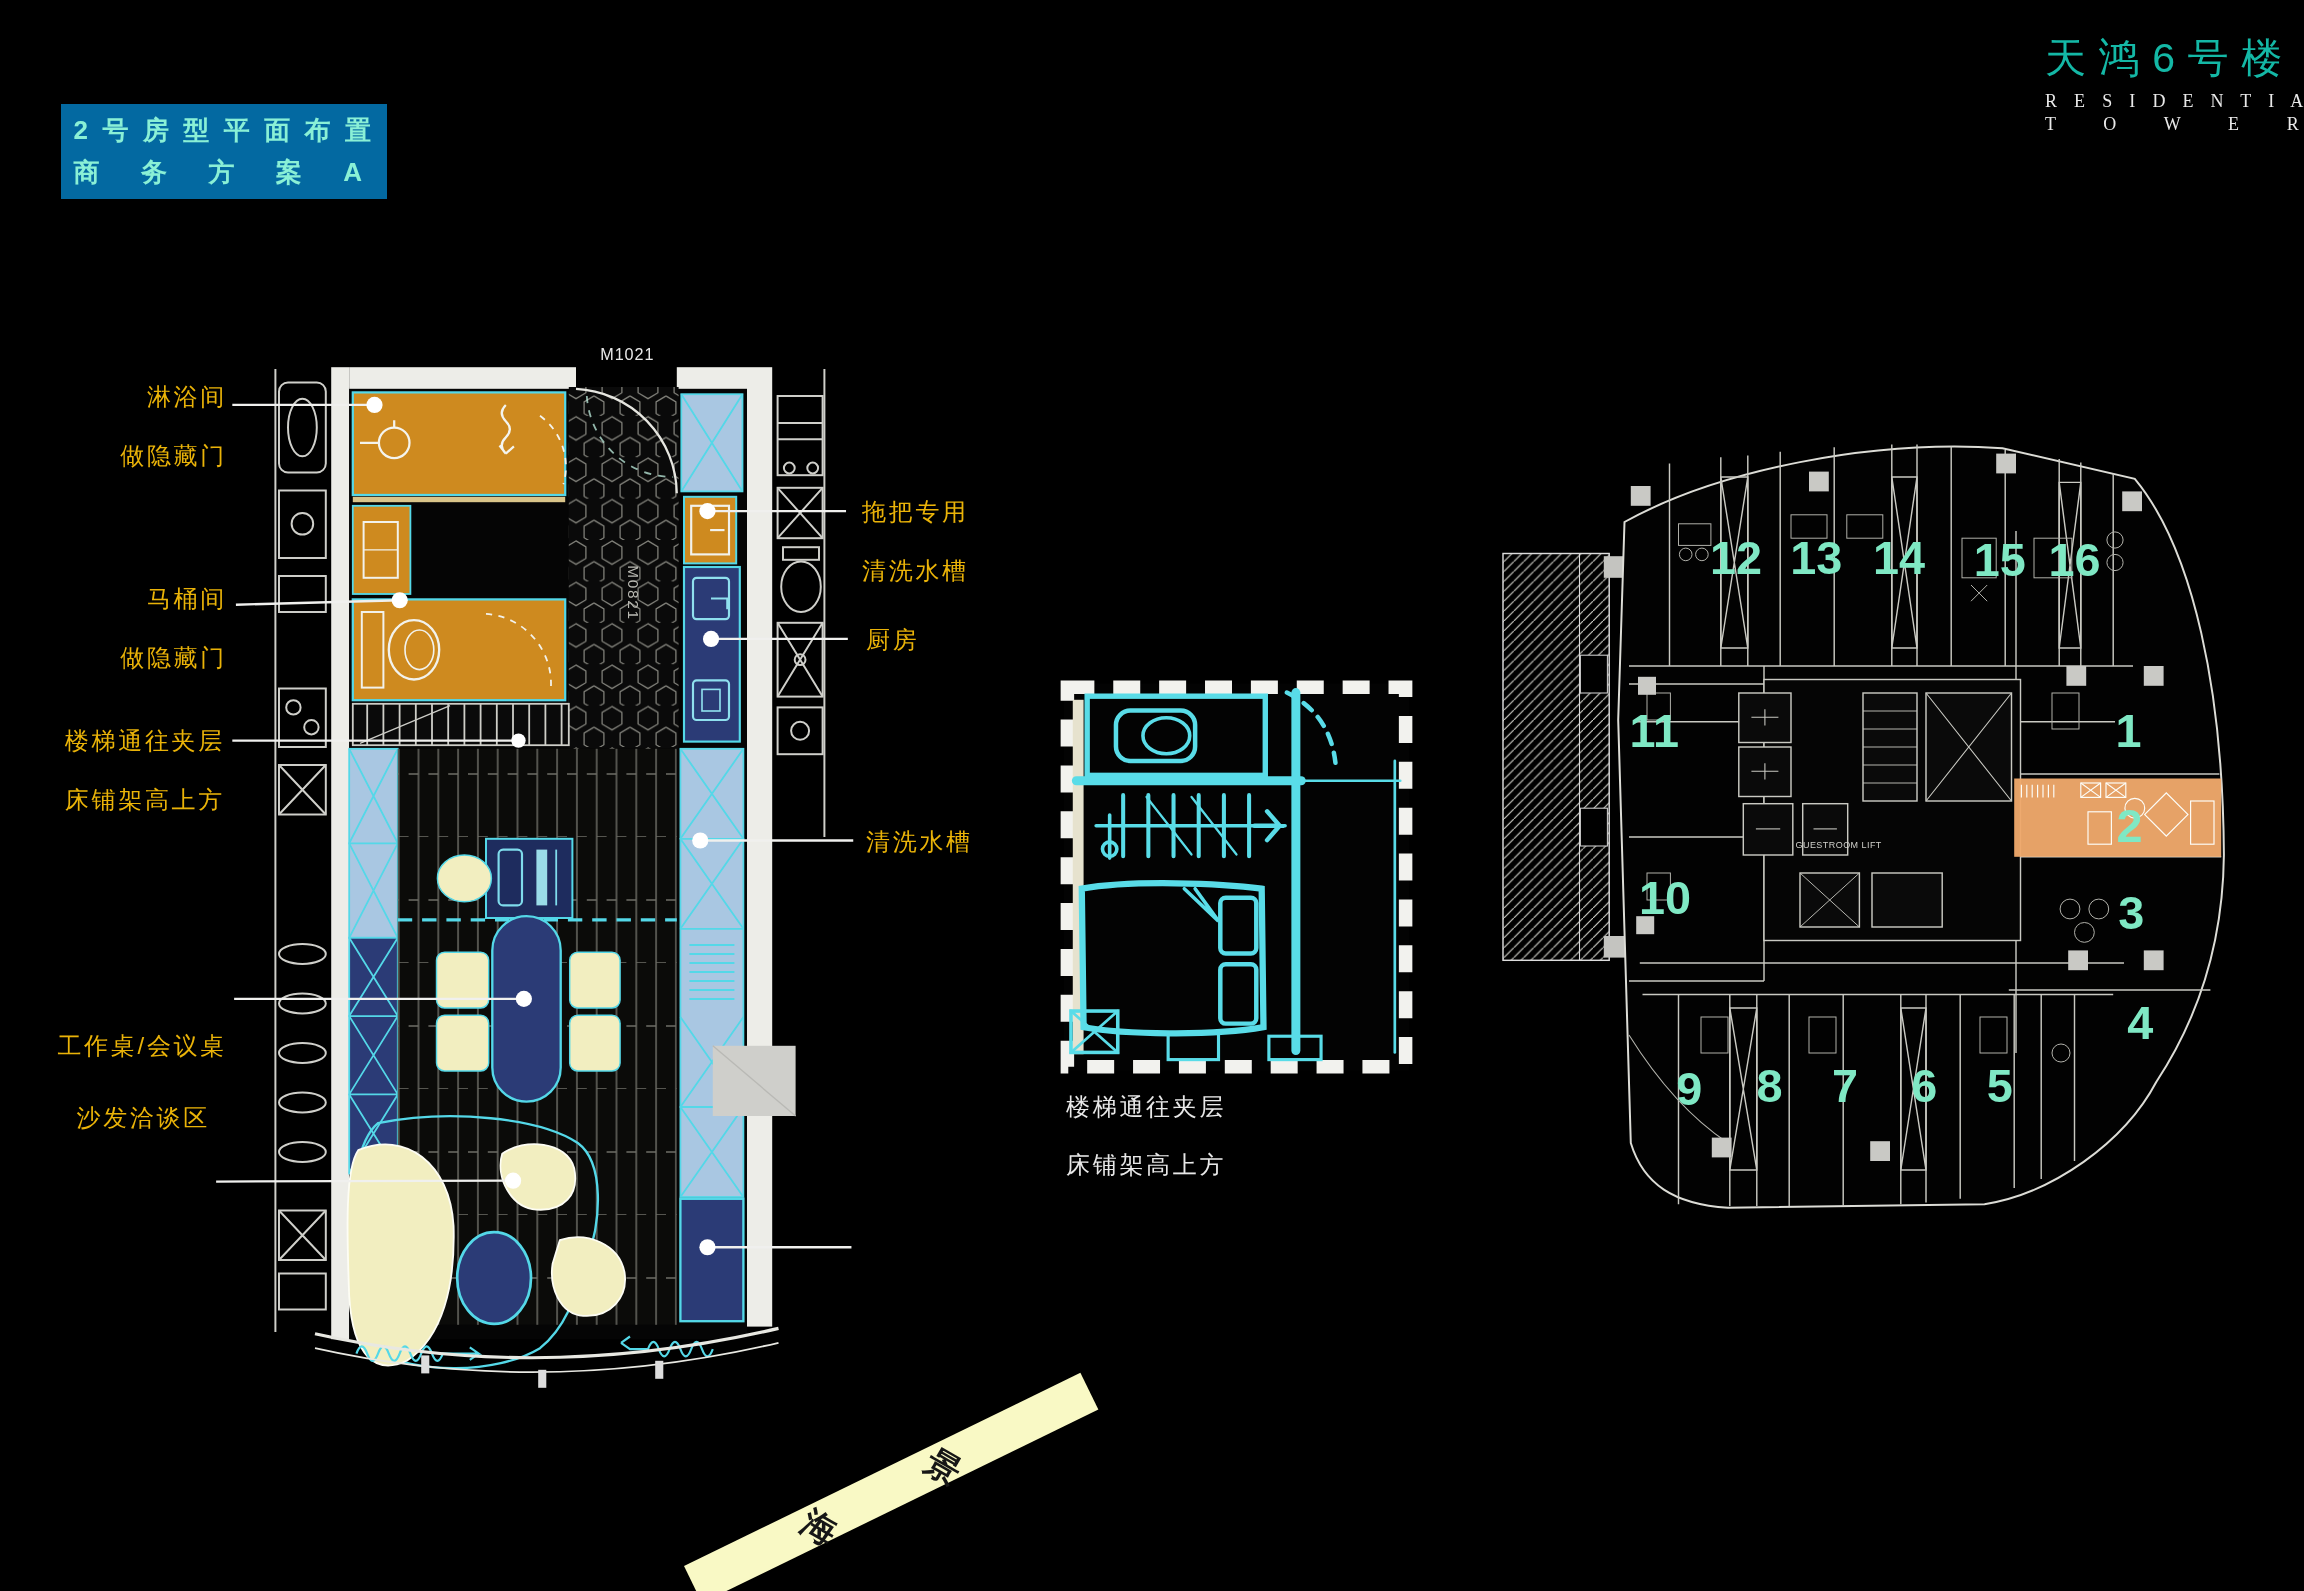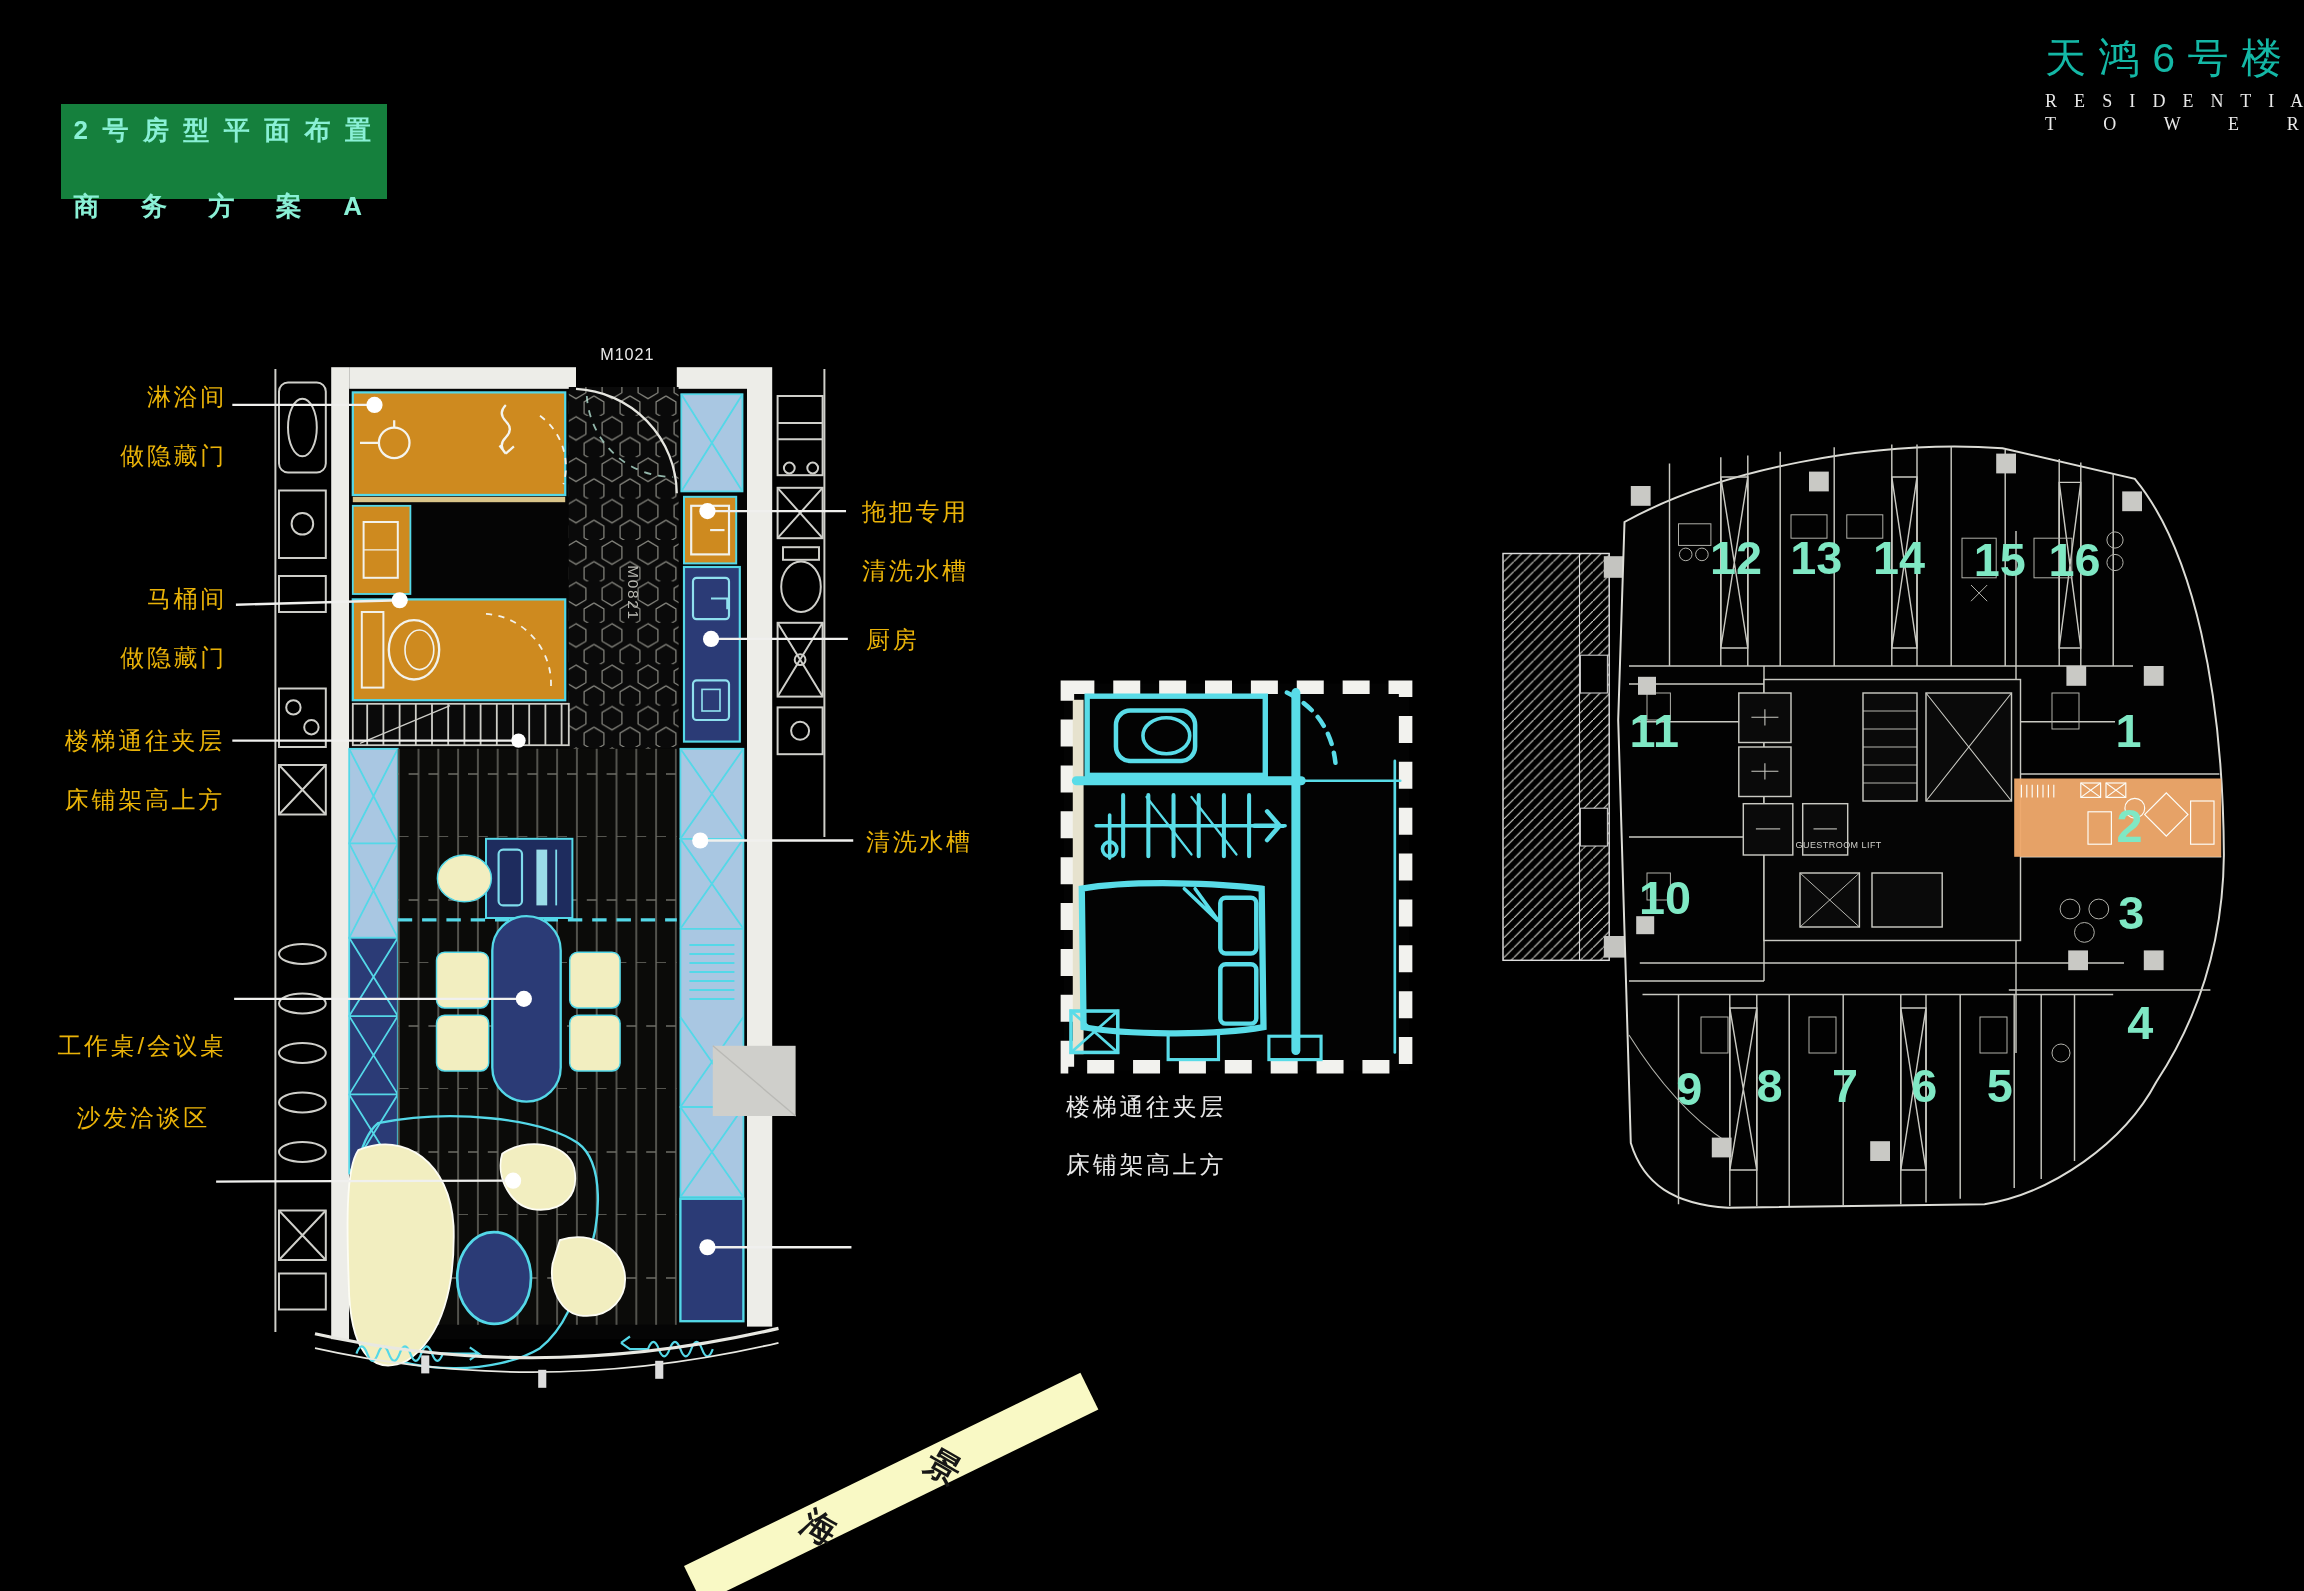--- a/index.html
+++ b/index.html
@@ -2,24 +2,24 @@
 <html style="font-size:14.4px"><head>
 <meta charset="utf-8">
 <style>
   html,body{margin:0;padding:0;background:#000;}
   #page{position:relative;width:2304px;height:1591px;background:#000;overflow:hidden;
         font-family:"Liberation Sans",sans-serif;color:#eaeaea;}
   
   .title{position:absolute;left:63px;top:36px;font-size:31.5px;font-weight:bold;
          letter-spacing:1.4px;color:#f1f1f1;white-space:nowrap;}
   .scheme-box{position:absolute;left:61px;top:104px;width:326px;height:95px;
-         background:#15803d;color:#8af0d6;font-size:26px;font-weight:bold;
+         background:#0369a1;color:#8af0d6;font-size:26px;font-weight:bold;
          padding:5.4px 12.6px;box-sizing:border-box;}
   .scheme-box .l1{letter-spacing:3.6px;line-height:43px;white-space:nowrap;}
-  .scheme-box .l2{letter-spacing:3.6px;word-spacing:27px;line-height:41px;white-space:nowrap;margin-top:34px;}
+  .scheme-box .l2{letter-spacing:3.6px;word-spacing:27px;line-height:41px;white-space:nowrap;}
   .logo{position:absolute;right:16px;top:31px;text-align:left;width:243px;}
   .logo .cn{font-size:41px;color:#14b8a6;font-weight:300;letter-spacing:12.6px;white-space:nowrap;}
   .logo .en1{font-family:"Liberation Serif",serif;font-size:18px;color:#e9e9e9;
              letter-spacing:6.3px;margin-top:5.4px;white-space:nowrap;}
   .logo .en2{font-family:"Liberation Serif",serif;font-size:18px;color:#e9e9e9;
              letter-spacing:21.6px;margin-top:1.8px;white-space:nowrap;}
   
   .lbl{position:absolute;font-size:24px;color:#eab308;letter-spacing:2.7px;
        line-height:59px;white-space:nowrap;}
   .lbl.r{text-align:right;}

